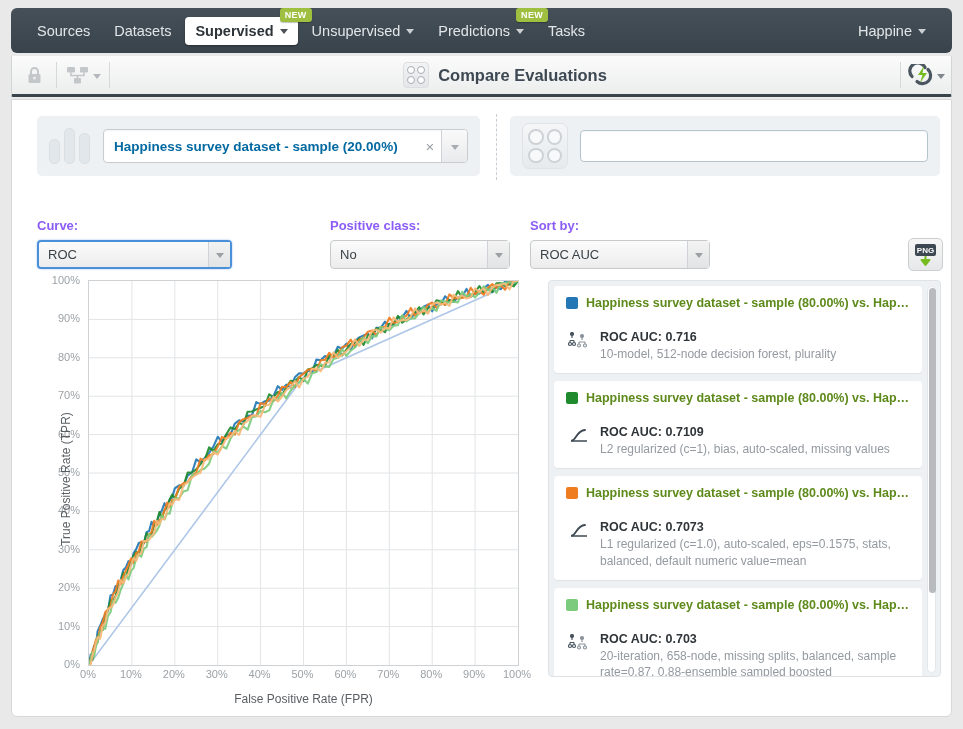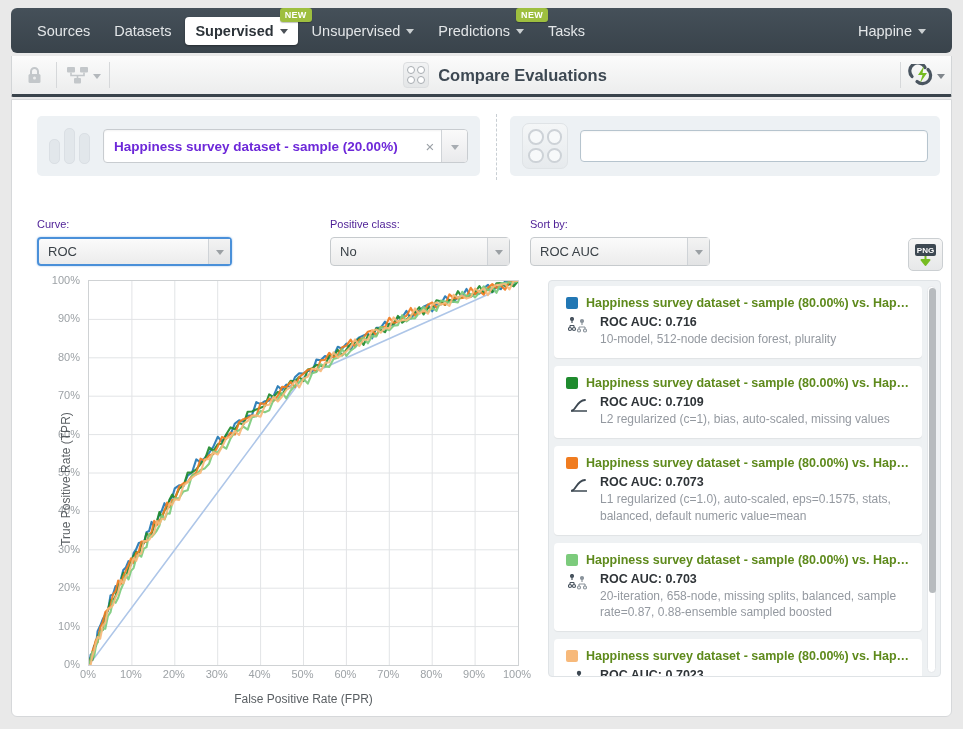--- a/index.html
+++ b/index.html
@@ -124,21 +124,21 @@
   .icon-bars span:nth-child(1){ height: 25px; }
   .icon-bars span:nth-child(2){ height: 36px; }
   .icon-bars span:nth-child(3){ height: 31px; }
 
   .ds-select {
     flex: 1; height: 34px; display: flex; align-items: center;
     background: #fff; border: 1px solid #c8ccd0; border-radius: 4px;
     box-shadow: inset 0 1px 2px rgba(0,0,0,.05);
   }
   .ds-select .val {
-    flex: 1; padding: 0 10px; font-size: 13.5px; font-weight: bold; color: #6d28d9;
+    flex: 1; padding: 0 10px; font-size: 13.5px; font-weight: bold; color: #0369a1;
     white-space: nowrap; overflow: hidden; text-overflow: ellipsis;
   }
   .ds-clear {
     width: 22px; text-align: center; color: #9aa0a6; font-size: 15px; cursor: pointer;
   }
   .ds-arrow {
     width: 26px; height: 100%; border-left: 1px solid #cfd3d7;
     background: linear-gradient(to bottom,#fafafa,#e9eaec);
     border-radius: 0 3px 3px 0;
     display: flex; align-items: center; justify-content: center; cursor: pointer;
@@ -159,21 +159,21 @@
     border: 1px solid #b6c4ce; border-radius: 4px;
     padding: 0 8px; font-size: 13px; color: #3a4147;
     font-family: "Liberation Sans", sans-serif;
     box-shadow: inset 0 1px 2px rgba(0,0,0,.04);
   }
 
   
   .ctl-row { position: absolute; left: 0; top: 96px; width: 941px; height: 75px; }
   .ctl { position: absolute; }
   .ctl-label {
-    font-size: 11px; font-weight: normal; color: #4c1d95; margin-bottom: 7px;
+    font-size: 13px; font-weight: bold; color: #8b5cf6; margin-bottom: 7px;
     display: block;
   }
   .sel-box {
     height: 29px; display: flex; align-items: center;
     background: linear-gradient(to bottom,#fbfbfb,#ececec);
     border: 1px solid #c6cacd; border-radius: 4px;
   }
   .sel-box.focus { border: 2px solid #4a90d9; box-shadow: 0 0 2px rgba(74,144,217,.6); gap: 32px; }
   .sel-box .val {
     flex: 1; padding: 0 9px; font-size: 13px; color: #3a4147;
@@ -236,21 +236,21 @@
     background: #fff; border-radius: 4px; margin-bottom: 8px;
     padding: 10px 12px 11px 12px;
     box-shadow: 0 1px 1px rgba(0,0,0,.06);
   }
   .eval-head { display: flex; align-items: center; gap: 8px; }
   .swatch { width: 12px; height: 12px; border-radius: 2px; flex: none; }
   .eval-title {
     font-size: 12.5px; font-weight: bold; color: #5e8a1c;
     white-space: nowrap; overflow: hidden; text-overflow: ellipsis; cursor: pointer;
   }
-  .eval-body { display: flex; gap: 8px; margin-top: 5px; }
+  .eval-body { display: flex; gap: 8px; margin-top: 20px; }
   .model-icon { width: 26px; flex: none; display:flex; align-items:flex-start; justify-content:center; padding-top:2px; }
   .eval-auc { font-size: 12.5px; font-weight: bold; color: #2f3438; }
   .eval-desc { font-size: 12px; color: #9499a0; line-height: 1.35; margin-top: 2px; }
   .scrollbar-track {
     position: absolute; right: 4px; top: 5px; width: 9px; height: 387px;
     background: #fff; border: 1px solid #e4e7ea; border-radius: 5px;
   }
   .scrollbar-thumb {
     position: absolute; left: 1px; top: 1px; width: 7px; height: 305px;
     background: #b7bbbe; border-radius: 4px;

